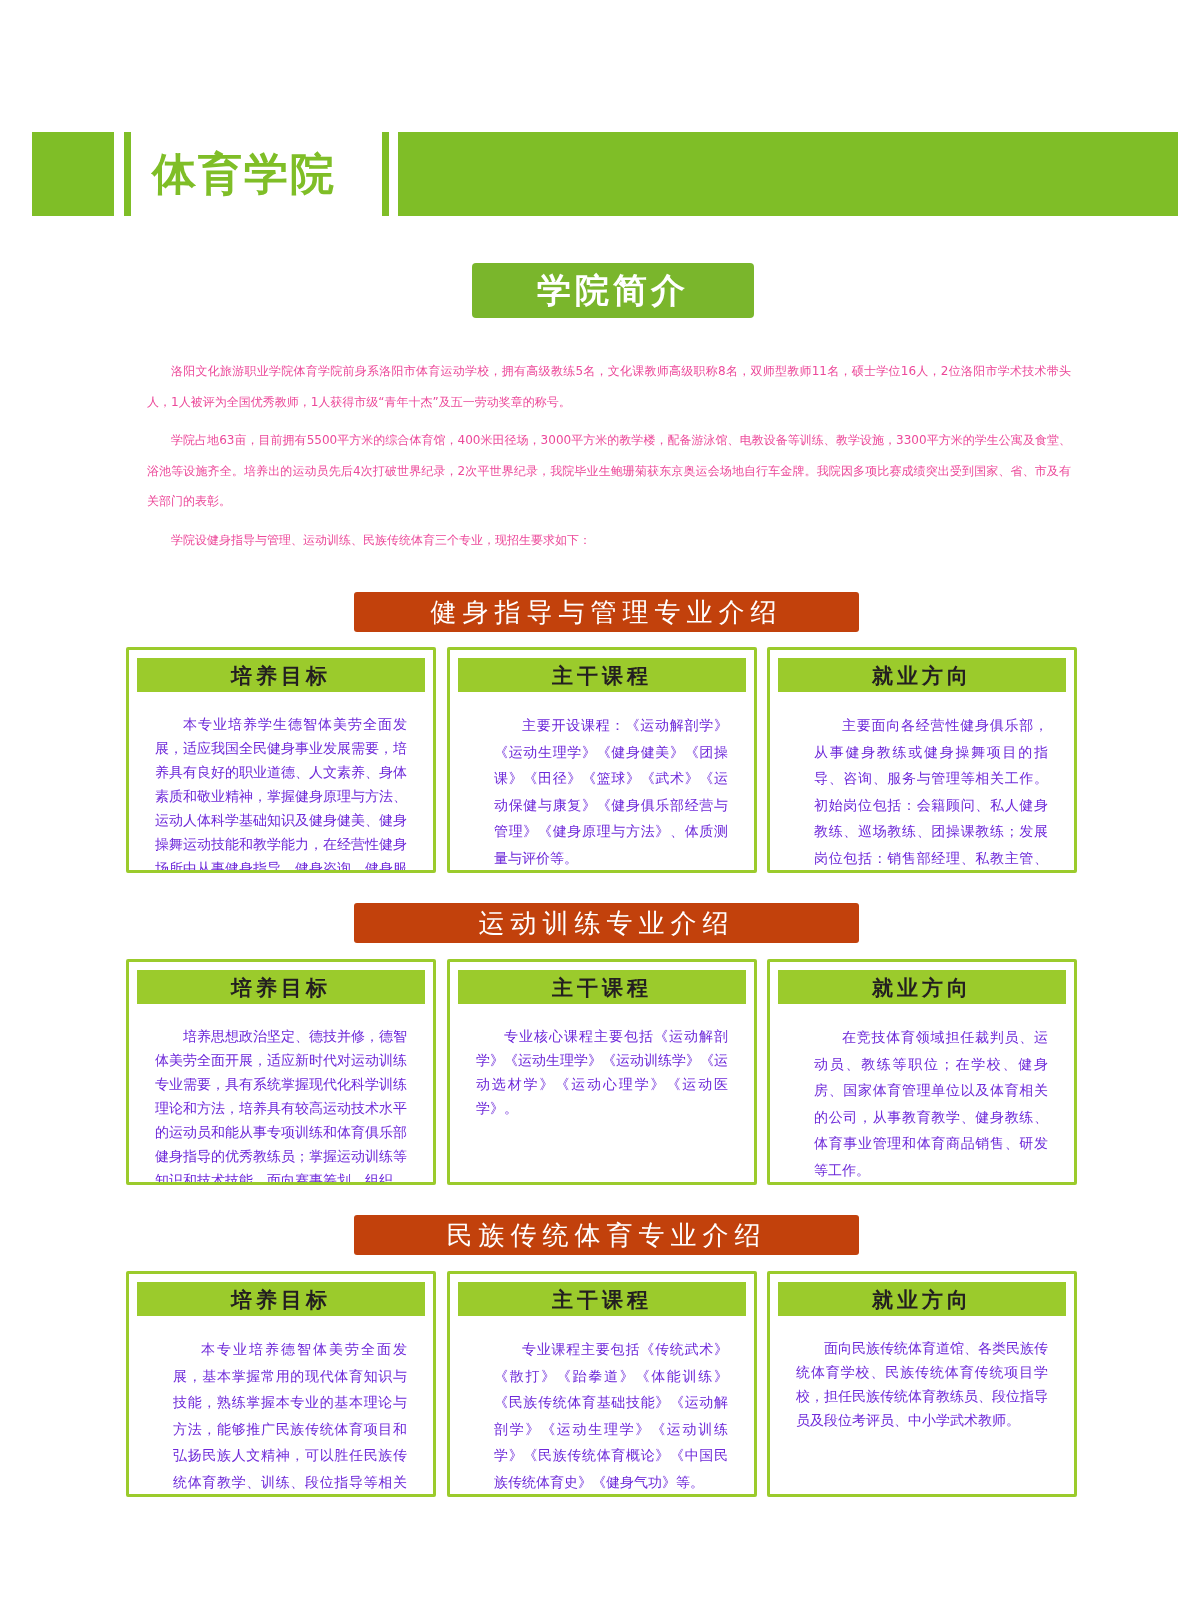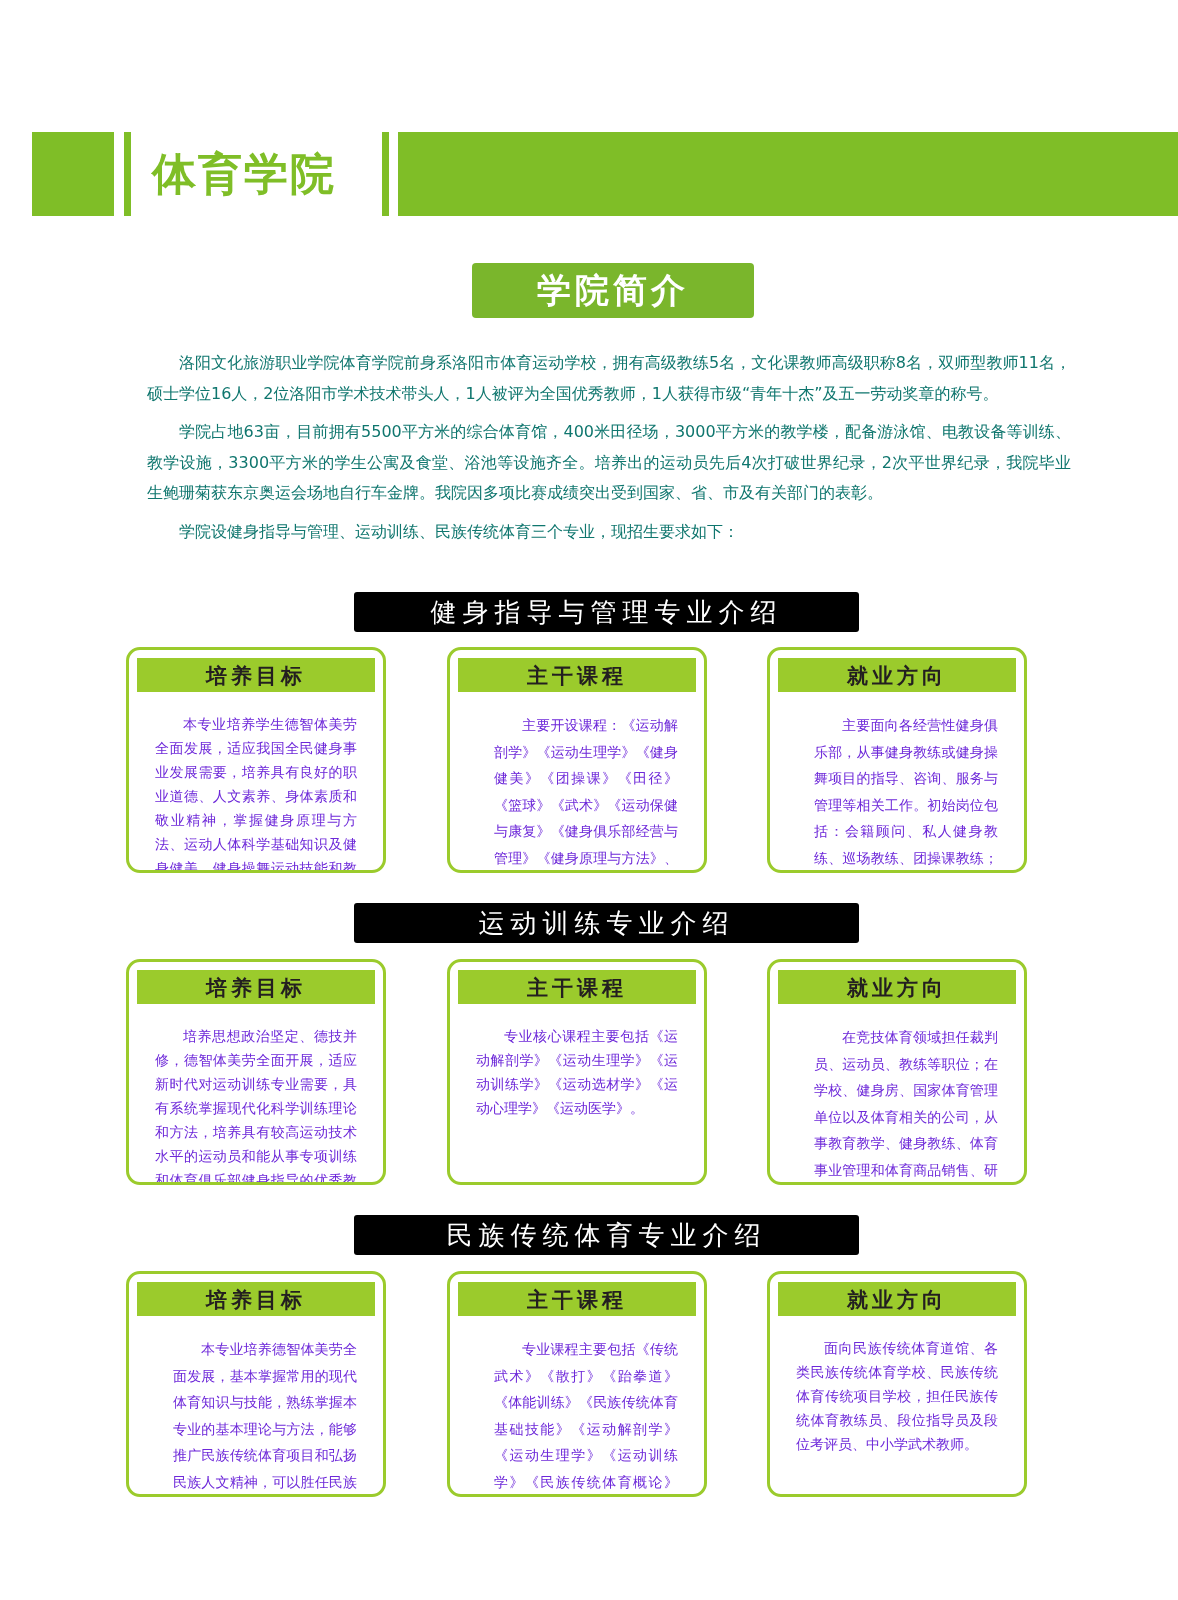--- a/index.html
+++ b/index.html
@@ -10,28 +10,28 @@
   .hdr { position: absolute; top: 100px; left: 0; width: 1178px; height: 84px; }
   .hdr-left { position: absolute; left: 0; top: 0; width: 82px; height: 84px; background: #7fbe27; }
   .hdr-bar1 { position: absolute; left: 92px; top: 0; width: 7px; height: 84px; background: #7fbe27; }
   .hdr-title { position: absolute; left: 120px; top: 10px; height: 64px; line-height: 64px; font-size: 44px; font-weight: bold; color: #7fbe27; letter-spacing: 2px; }
   .hdr-bar2 { position: absolute; left: 350px; top: 0; width: 7px; height: 84px; background: #7fbe27; }
   .hdr-right { position: absolute; left: 366px; top: 0; right: 0; height: 84px; background: #7fbe27; }
 
   
   .intro-badge { position: absolute; left: 448px; top: 239px; width: 282px; height: 55px; background: #7ab62c; border-radius: 4px; color: #fff; font-size: 34px; font-weight: bold; text-align: center; line-height: 55px; letter-spacing: 4px; }
 
-  .intro { position: absolute; left: 115px; top: 316px; width: 940px; font-size: 16px; line-height: 30.5px; color: #0f766e; text-align: justify; }
+  .intro { position: absolute; left: 115px; top: 324px; width: 940px; font-size: 12px; line-height: 30.5px; color: #ec4899; text-align: justify; }
   .intro p { text-indent: 2em; }
 
   
-  .banner { position: absolute; left: 330px; width: 505px; height: 40px; background: #000000; border-radius: 3px; color: #fff; font-size: 26px; text-align: center; line-height: 40px; letter-spacing: 6px; font-family: "DejaVu Serif", serif; }
+  .banner { position: absolute; left: 330px; width: 505px; height: 40px; background: #c2410c; border-radius: 3px; color: #fff; font-size: 26px; text-align: center; line-height: 40px; letter-spacing: 6px; font-family: "DejaVu Serif", serif; }
 
   
-  .card { position: absolute; width: 260px; border: 3px solid #9bcb2c; border-radius: 14px; background: #fff; overflow: hidden; }
+  .card { position: absolute; width: 310px; border: 3px solid #9bcb2c; border-radius: 2px; background: #fff; overflow: hidden; }
   .card-head { height: 34px; background: #9bcb2c; color: #231f20; font-size: 21px; font-weight: bold; text-align: center; line-height: 36px; letter-spacing: 4px; }
   .card-body { padding: 4px 10px 8px 10px; font-size: 14px; color: #6d28d9; text-align: justify; }
   .card-body p { text-indent: 2em; }
   .lh-a { line-height: 24px; }
   .lh-b { line-height: 26.5px; padding-left: 28px; }
 </style>
 </head>
 <body>
 
 <div class="hdr">

